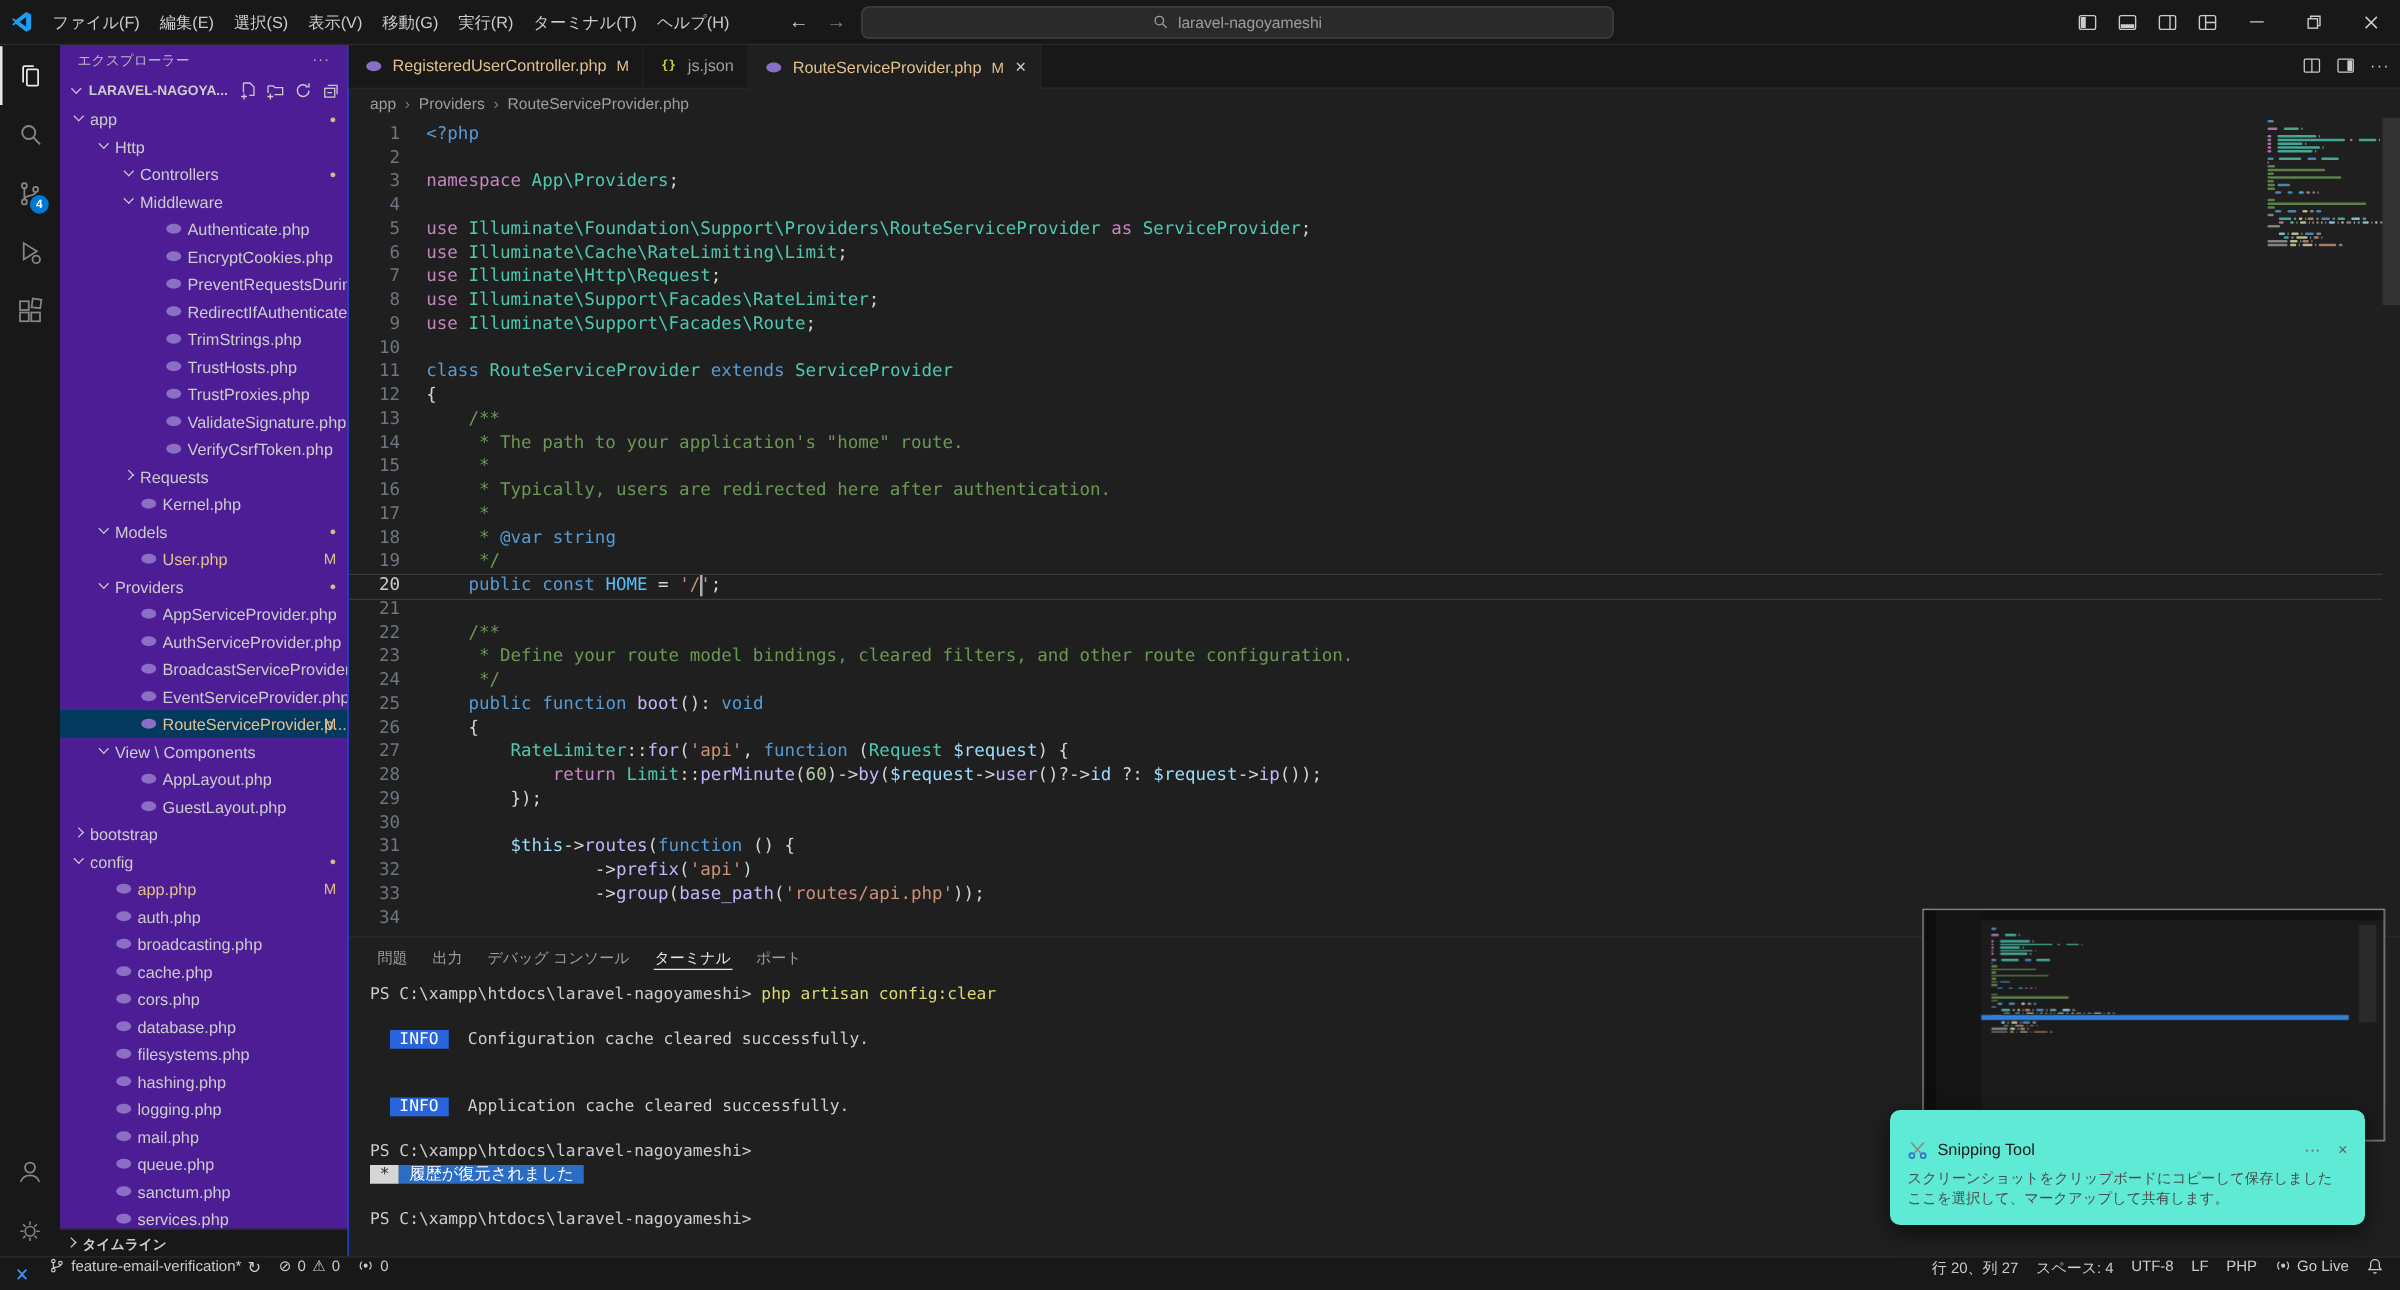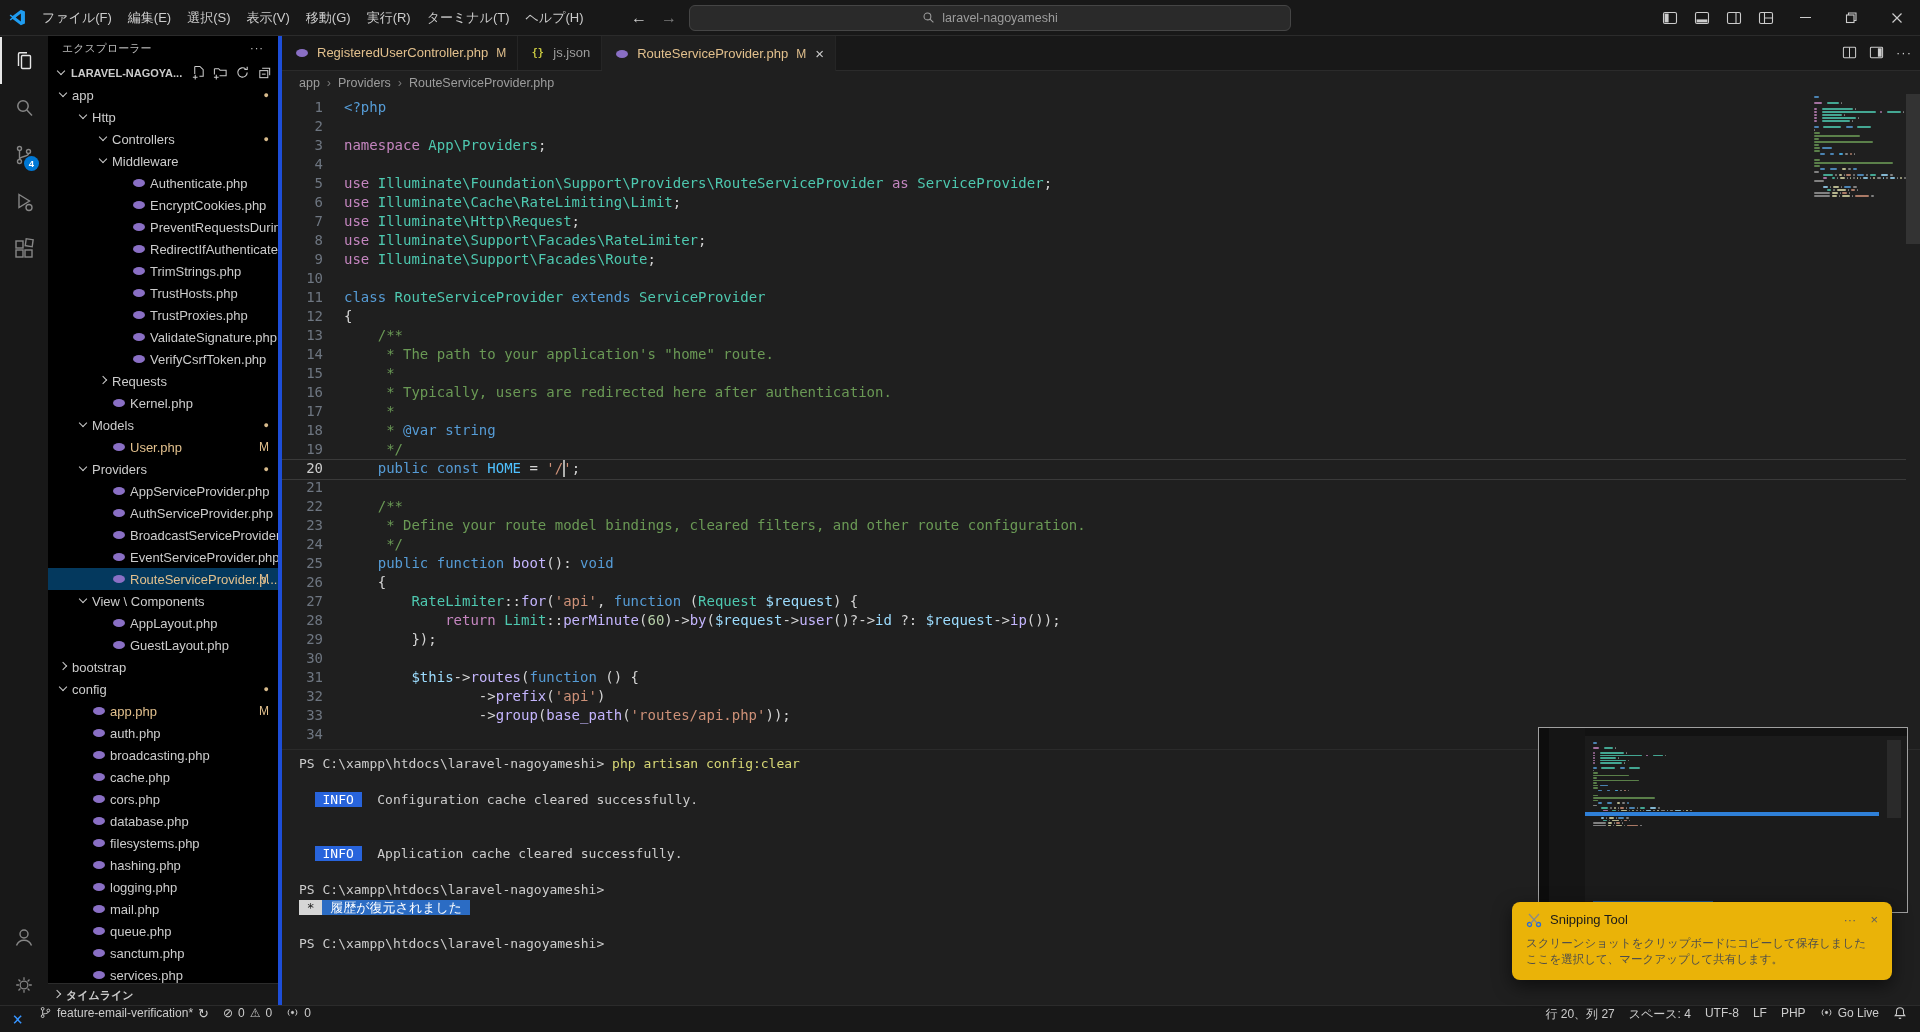--- a/index.html
+++ b/index.html
@@ -20,21 +20,21 @@
   .min-bar{width:11px;height:1px;background:#cccccc}
   
   .app-body{position:fixed;top:35px;bottom:26px;left:0;right:0;display:flex}
   
   .activitybar{width:48px;background:#181818;display:flex;flex-direction:column;align-items:center;padding-top:2px}
   .act-item{width:48px;height:47px;display:flex;align-items:center;justify-content:center;position:relative}
   .act-item.active{box-shadow:inset 2px 0 0 #e7e7e7}
   .act-badge{position:absolute;right:9px;bottom:7px;background:#0078d4;color:#fff;border-radius:50%;min-width:15px;height:15px;font-size:9.5px;display:flex;align-items:center;justify-content:center;font-weight:700}
   .act-bottom{margin-top:auto;margin-bottom:4px}
   
-  .sidebar{width:230px;background:#000000;border-right:4px solid #1d4ed8;position:relative;overflow:hidden}
+  .sidebar{width:230px;background:#4c1d95;border-right:1px solid #1d4ed8;position:relative;overflow:hidden}
   .sb-header{height:26px;display:flex;align-items:center;padding:0 14px;font-size:11px;color:#bbbbbb}
   .sb-header .more{margin-left:auto;color:#cccccc;letter-spacing:1px}
   .project-row{height:23px;display:flex;align-items:center;padding:0 6px 0 4px;font-weight:700;font-size:11px;color:#cccccc;gap:1px}
   .project-row .acts{margin-left:auto;display:flex;gap:7px}
   .tree{position:absolute;top:49px;left:0;right:0}
   .trow{height:22px;display:flex;align-items:center;font-size:13px;color:#cccccc;white-space:nowrap;position:relative;cursor:default}
   .trow.sel{background:#04395e}
   .tlabel{overflow:hidden;text-overflow:clip}
   .tlabel.mod{color:#e2c08d}
   .gitM{position:absolute;right:9px;color:#e2c08d;font-size:12px}
@@ -94,21 +94,21 @@
   
   .snip-thumb{position:fixed;right:12px;bottom:119px;width:368px;height:184px;background:#1b1b1b;border:1px solid #a0a0a0;z-index:30;overflow:hidden}
   .st-act{position:absolute;left:0;top:0;bottom:0;width:10px;background:#0d0d0d}
   .st-side{position:absolute;left:10px;top:0;bottom:0;width:36px;background:#151515}
   .st-tabs{position:absolute;left:46px;top:0;right:0;height:8px;background:#121212}
   .st-mini{position:absolute;right:6px;top:12px;width:14px;height:78px;background:#2a2a2a}
   #thumb-code{position:absolute;left:54px;top:14px;width:240px}
   #thumb-code .mrow{height:1.5px;margin-bottom:1px}
   .st-sel{position:absolute;left:46px;right:28px;top:84px;height:4px;background:#2f80d8}
   .st-glow{position:absolute;left:54px;bottom:8px;width:120px;height:3px;background:#1e4f8a}
-  .snip-toast{position:fixed;right:28px;bottom:52px;width:352px;background:#eab308;border-radius:8px;box-shadow:0 6px 18px rgba(0,0,0,.55);z-index:31;color:#1a1a1a;padding:10px 14px 12px}
+  .snip-toast{position:fixed;right:28px;bottom:52px;width:352px;background:#5eead4;border-radius:8px;box-shadow:0 6px 18px rgba(0,0,0,.55);z-index:31;color:#1a1a1a;padding:24px 14px 12px}
   .toast-head{display:flex;align-items:center;gap:8px}
   .toast-title{font-size:13px;color:#1a1a1a}
   .toast-ctrl{margin-left:auto;display:flex;gap:14px;color:#5f5f5f;font-size:13px}
   .toast-body{margin-top:7px;font-size:11.5px;line-height:1.45;color:#4d4d4d}
 </style>
 </head>
 <body>
 
 <div class="titlebar">
   <div class="logo">
@@ -756,20 +756,27 @@
             <div class="mseg" style="width: 0.9px; background: rgb(154, 154, 154); opacity: 0.8;"></div>
             <div class="mseg" style="width: 14.4px; background: rgb(206, 145, 120); opacity: 0.8;"></div>
             <div class="mseg" style="width: 2.7px; background: rgb(154, 154, 154); opacity: 0.8;"></div>
           </div>
         </div>
       <div class="scrollbar">
           <div class="scroll-slider"></div>
         </div>
     </div>
     <div class="panel">
+      <div class="ptabs" id="ptabs">
+          <div class="ptab">問題</div>
+          <div class="ptab">出力</div>
+          <div class="ptab">デバッグ コンソール</div>
+          <div class="ptab active">ターミナル</div>
+          <div class="ptab">ポート</div>
+        </div>
       <div class="terminal" id="term">
           <div class="tline"><span class="tm-w">PS C:\xampp\htdocs\laravel-nagoyameshi&gt; </span><span class="tm-y">php artisan config:clear</span></div>
           <div class="tline"></div>
           <div class="tline"><span class="tm-w">  </span><span class="tm-i"> INFO </span><span class="tm-w">  Configuration cache cleared successfully.</span></div>
           <div class="tline"></div>
           <div class="tline"></div>
           <div class="tline"><span class="tm-w">  </span><span class="tm-i"> INFO </span><span class="tm-w">  Application cache cleared successfully.</span></div>
           <div class="tline"></div>
           <div class="tline"><span class="tm-w">PS C:\xampp\htdocs\laravel-nagoyameshi&gt;</span></div>
           <div class="tline"><span class="tm-hs"> * </span><span class="tm-hl"> 履歴が復元されました </span></div>

